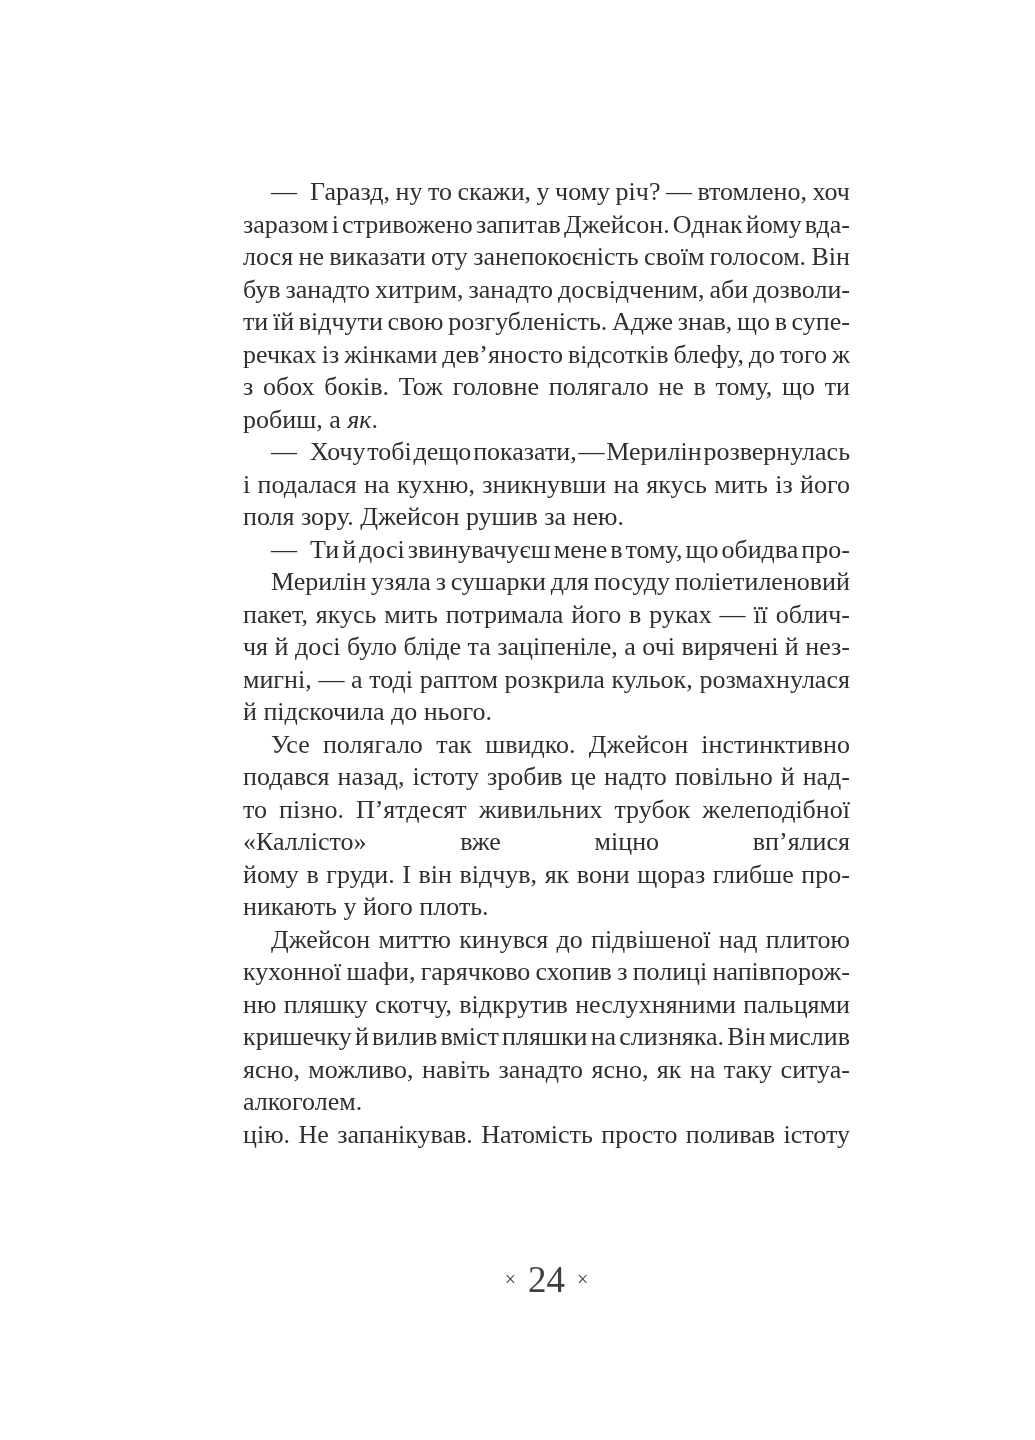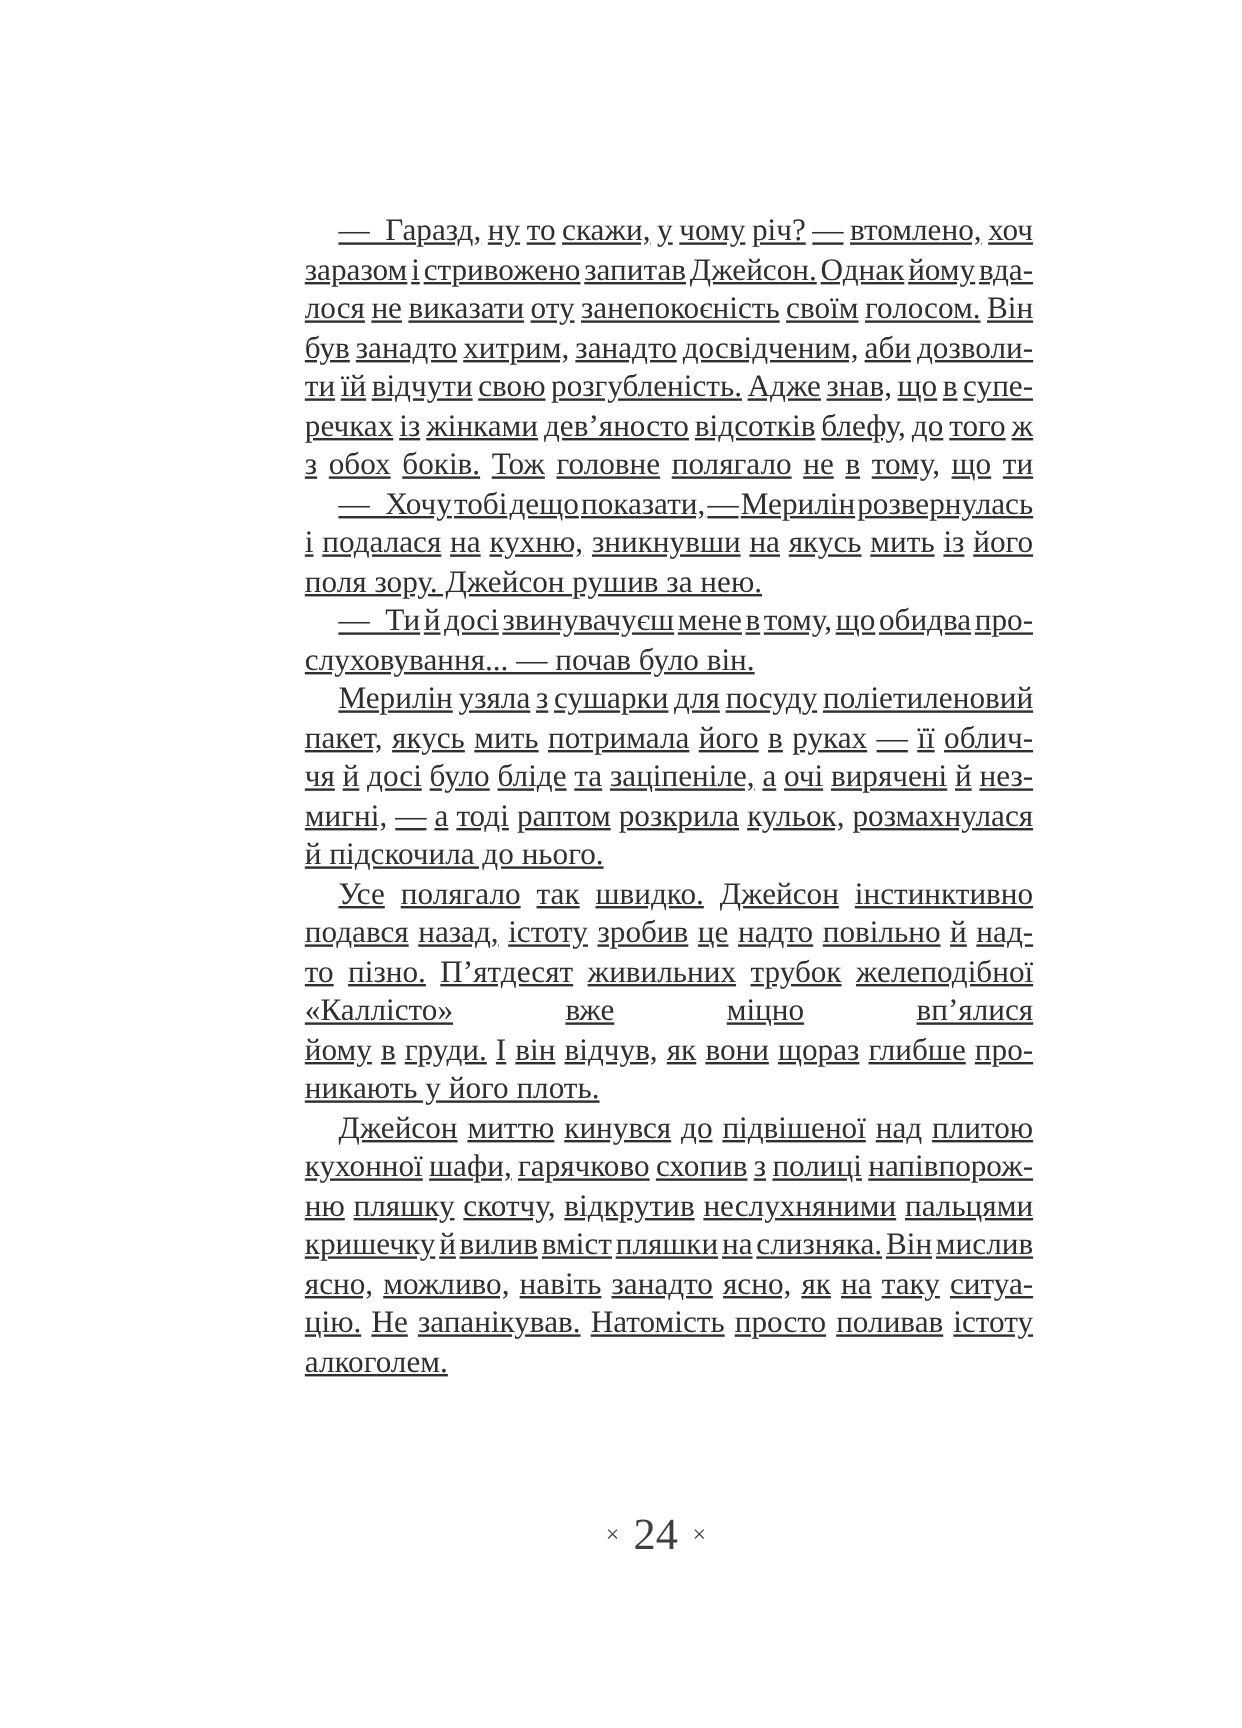--- a/index.html
+++ b/index.html
@@ -11,25 +11,24 @@
     position: relative;
     width: 1035px;
     height: 1440px;
     background: #ffffff;
     font-family: "Liberation Serif", serif;
     color: #2f2f2f;
     overflow: hidden;
   }
   .text-block {
     position: absolute;
-    left: 254px;
+    left: 243px;
     top: 176px;
     width: 607px;
     font-size: 26px;
-    text-decoration: underline;
   }
   .paragraph { margin: 0; }
   .line {
     line-height: 32.5px;
     height: 32.5px;
     white-space: pre-wrap;
   }
   .line.just {
     display: flex;
     flex-wrap: nowrap;
@@ -59,29 +58,29 @@
 <div class="page">
   <div class="text-block" id="text-block">
       <div class="paragraph">
         <div class="line just indent"><span>— Гаразд,</span><span>ну</span><span>то</span><span>скажи,</span><span>у</span><span>чому</span><span>річ?</span><span>—</span><span>втомлено,</span><span>хоч</span></div>
         <div class="line just"><span>заразом</span><span>і</span><span>стривожено</span><span>запитав</span><span>Джейсон.</span><span>Однак</span><span>йому</span><span>вда-</span></div>
         <div class="line just"><span>лося</span><span>не</span><span>виказати</span><span>оту</span><span>занепокоєність</span><span>своїм</span><span>голосом.</span><span>Він</span></div>
         <div class="line just"><span>був</span><span>занадто</span><span>хитрим,</span><span>занадто</span><span>досвідченим,</span><span>аби</span><span>дозволи-</span></div>
         <div class="line just"><span>ти</span><span>їй</span><span>відчути</span><span>свою</span><span>розгубленість.</span><span>Адже</span><span>знав,</span><span>що</span><span>в</span><span>супе-</span></div>
         <div class="line just"><span>речках</span><span>із</span><span>жінками</span><span>дев’яносто</span><span>відсотків</span><span>блефу,</span><span>до</span><span>того</span><span>ж</span></div>
         <div class="line just"><span>з</span><span>обох</span><span>боків.</span><span>Тож</span><span>головне</span><span>полягало</span><span>не</span><span>в</span><span>тому,</span><span>що</span><span>ти</span></div>
+        <div class="line last"><span>робиш, а </span><span class="it">як</span><span>.</span></div>
       </div>
       <div class="paragraph">
         <div class="line just indent"><span>— Хочу</span><span>тобі</span><span>дещо</span><span>показати,</span><span>—</span><span>Мерилін</span><span>розвернулась</span></div>
         <div class="line just"><span>і</span><span>подалася</span><span>на</span><span>кухню,</span><span>зникнувши</span><span>на</span><span>якусь</span><span>мить</span><span>із</span><span>його</span></div>
         <div class="line last"><span>поля зору. Джейсон рушив за нею.</span></div>
       </div>
       <div class="paragraph">
         <div class="line just indent"><span>— Ти</span><span>й</span><span>досі</span><span>звинувачуєш</span><span>мене</span><span>в</span><span>тому,</span><span>що</span><span>обидва</span><span>про-</span></div>
-        <div class="line last"><span>слуховування... — почав було він.</span></div>
       </div>
       <div class="paragraph">
         <div class="line just indent"><span>Мерилін</span><span>узяла</span><span>з</span><span>сушарки</span><span>для</span><span>посуду</span><span>поліетиленовий</span></div>
         <div class="line just"><span>пакет,</span><span>якусь</span><span>мить</span><span>потримала</span><span>його</span><span>в</span><span>руках</span><span>—</span><span>її</span><span>облич-</span></div>
         <div class="line just"><span>чя</span><span>й</span><span>досі</span><span>було</span><span>бліде</span><span>та</span><span>заціпеніле,</span><span>а</span><span>очі</span><span>вирячені</span><span>й</span><span>нез-</span></div>
         <div class="line just"><span>мигні,</span><span>—</span><span>а</span><span>тоді</span><span>раптом</span><span>розкрила</span><span>кульок,</span><span>розмахнулася</span></div>
         <div class="line last"><span>й підскочила до нього.</span></div>
       </div>
       <div class="paragraph">
         <div class="line just indent"><span>Усе</span><span>полягало</span><span>так</span><span>швидко.</span><span>Джейсон</span><span>інстинктивно</span></div>
@@ -90,22 +89,22 @@
         <div class="line just"><span>«Каллісто»</span><span>вже</span><span>міцно</span><span>вп’ялися</span></div>
         <div class="line just"><span>йому</span><span>в</span><span>груди.</span><span>І</span><span>він</span><span>відчув,</span><span>як</span><span>вони</span><span>щораз</span><span>глибше</span><span>про-</span></div>
         <div class="line last"><span>никають у його плоть.</span></div>
       </div>
       <div class="paragraph">
         <div class="line just indent"><span>Джейсон</span><span>миттю</span><span>кинувся</span><span>до</span><span>підвішеної</span><span>над</span><span>плитою</span></div>
         <div class="line just"><span>кухонної</span><span>шафи,</span><span>гарячково</span><span>схопив</span><span>з</span><span>полиці</span><span>напівпорож-</span></div>
         <div class="line just"><span>ню</span><span>пляшку</span><span>скотчу,</span><span>відкрутив</span><span>неслухняними</span><span>пальцями</span></div>
         <div class="line just"><span>кришечку</span><span>й</span><span>вилив</span><span>вміст</span><span>пляшки</span><span>на</span><span>слизняка.</span><span>Він</span><span>мислив</span></div>
         <div class="line just"><span>ясно,</span><span>можливо,</span><span>навіть</span><span>занадто</span><span>ясно,</span><span>як</span><span>на</span><span>таку</span><span>ситуа-</span></div>
+        <div class="line last"><span>алкоголем.</span></div>
         <div class="line just"><span>цію.</span><span>Не</span><span>запанікував.</span><span>Натомість</span><span>просто</span><span>поливав</span><span>істоту</span></div>
-        <div class="line last"><span>алкоголем.</span></div>
       </div>
     </div>
   <div class="footer">
     <span class="mark">×</span>
     <span class="num">24</span>
     <span class="mark">×</span>
   </div>
 </div>
 
 </body></html>

